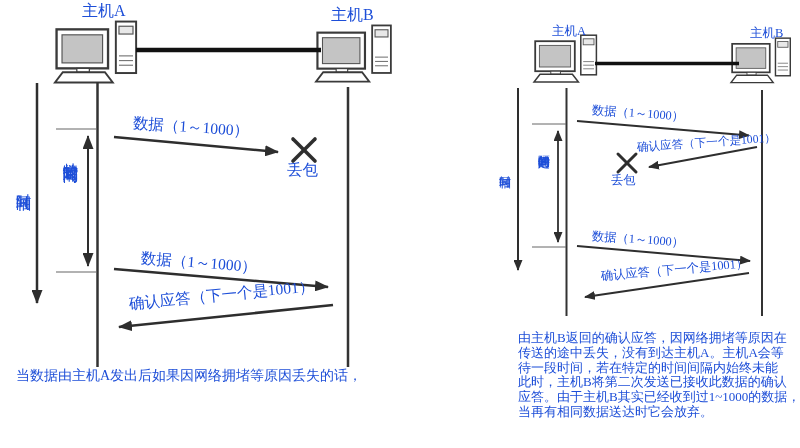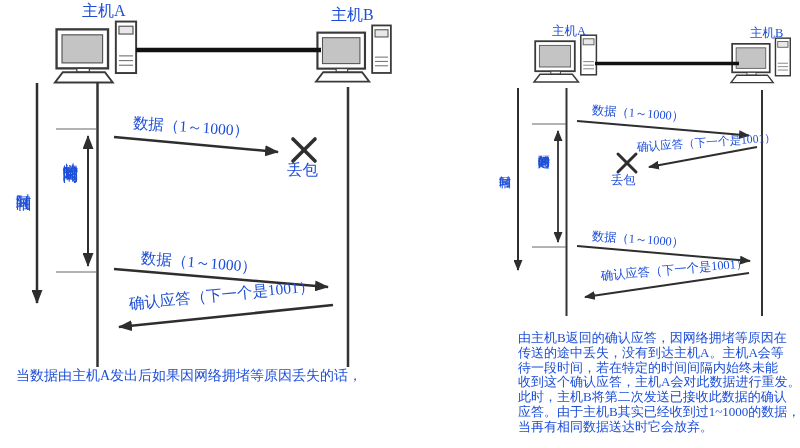--- a/index.html
+++ b/index.html
@@ -125,19 +125,18 @@
   <div class="lbl r-arrow rot" style="left:592px;top:104px;transform:rotate(4deg);">数据（1～1000）</div>
   <div class="lbl r-arrow rot" style="left:637px;top:142px;font-size:11.6px;transform:rotate(-4deg);">确认应答（下一个是1001）</div>
   <div class="lbl r-arrow" style="left:611px;top:174px;">丢包</div>
   <div class="lbl r-arrow rot" style="left:592px;top:230px;transform:rotate(4deg);">数据（1～1000）</div>
   <div class="lbl r-arrow rot" style="left:601px;top:270px;transform:rotate(-5deg);">确认应答（下一个是1001）</div>
 
   <div class="r-cap">
     <div class="cap-line">由主机B返回的确认应答，因网络拥堵等原因在</div>
     <div class="cap-line">传送的途中丢失，没有到达主机A。主机A会等</div>
     <div class="cap-line">待一段时间，若在特定的时间间隔内始终未能</div>
-    <div class="cap-line">收到这个确认应答，主机A会对此数据进行重发。</div>
     <div class="cap-line">此时，主机B将第二次发送已接收此数据的确认</div>
     <div class="cap-line">应答。由于主机B其实已经收到过1~1000的数据，</div>
     <div class="cap-line">当再有相同数据送达时它会放弃。</div>
   </div>
 
 </div>
 
 </body></html>

